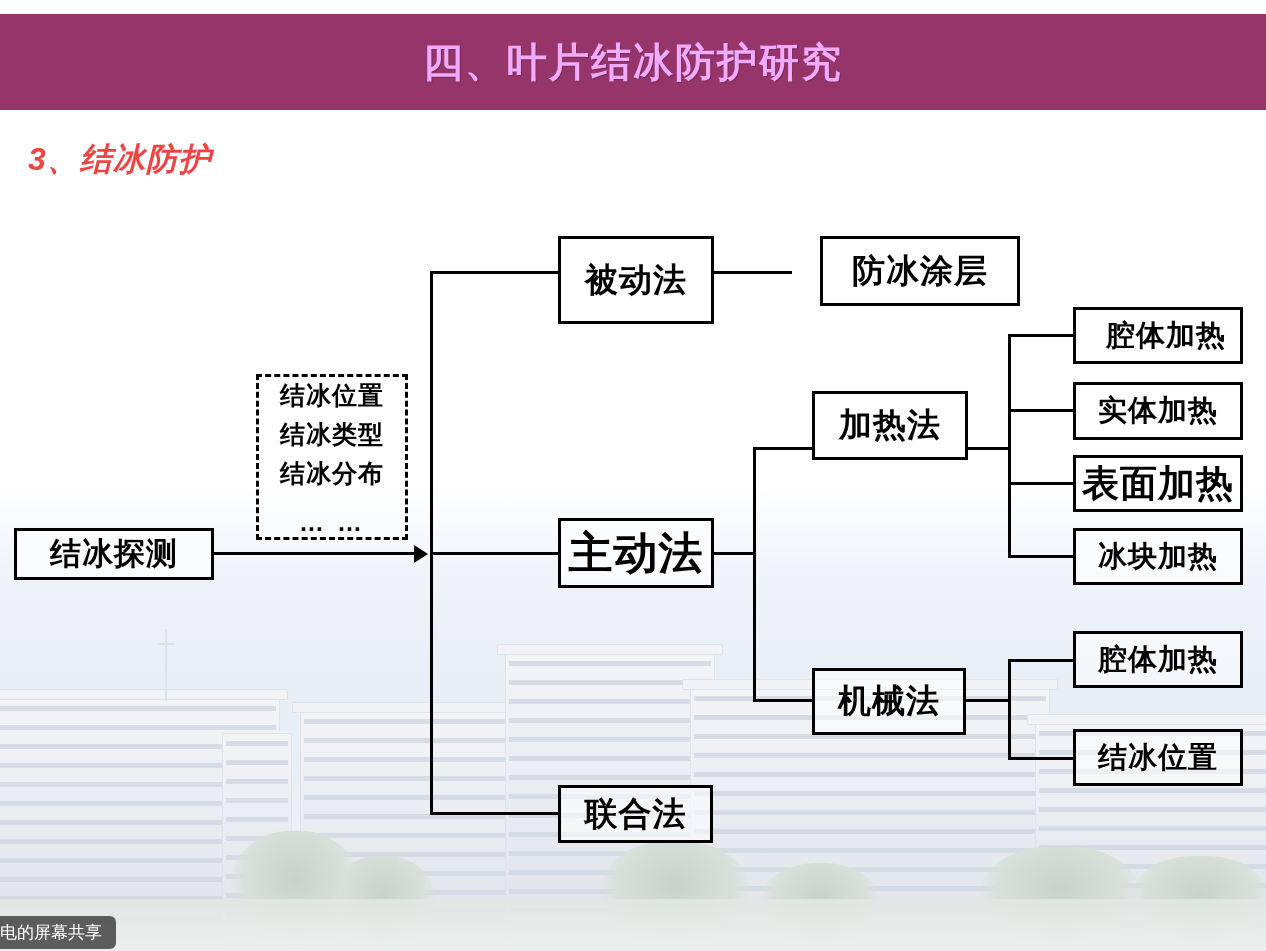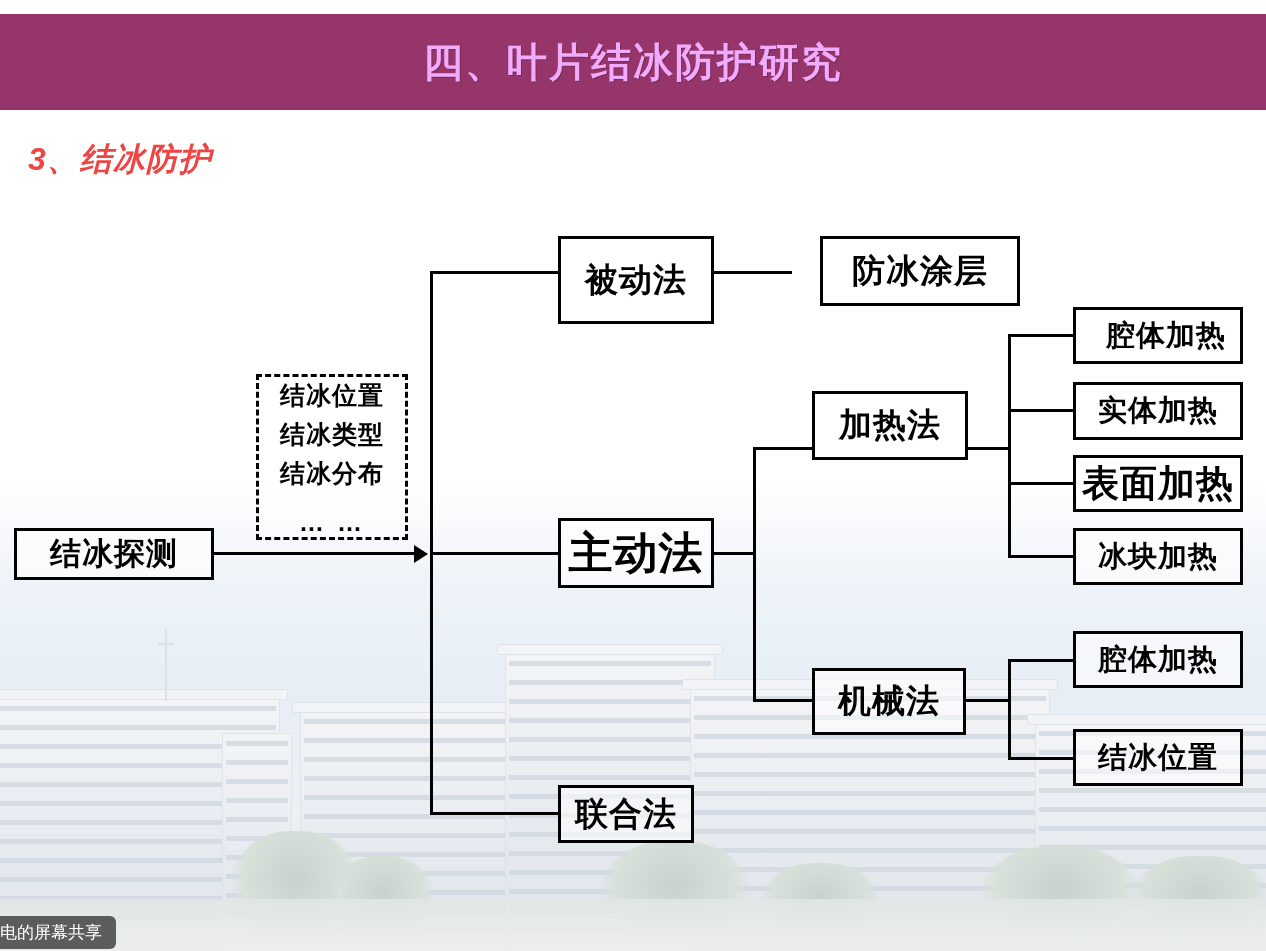--- a/index.html
+++ b/index.html
@@ -260,21 +260,21 @@
     <div class="line h" style="left:430px; top:812px; width:130px;"></div>
 
     <div class="node" style="left:558px; top:236px; width:156px; height:88px; font-size:33px;">
       <span>被动法</span>
     </div>
 
     <div class="node" style="left:558px; top:518px; width:156px; height:70px; font-size:44px;">
       <span>主动法</span>
     </div>
 
-    <div class="node" style="left:558px; top:785px; width:136px; height:58px; font-size:33px;">
+    <div class="node" style="left:558px; top:785px; width:155px; height:58px; font-size:33px;">
       <span>联合法</span>
     </div>
 
     <div class="line h" style="left:714px; top:271px; width:78px;"></div>
     <div class="node" style="left:820px; top:236px; width:200px; height:70px; font-size:33px;">
       <span>防冰涂层</span>
     </div>
 
     <div class="line h" style="left:714px; top:552px; width:42px;"></div>
     <div class="line v" style="left:753px; top:447px; height:255px;"></div>

